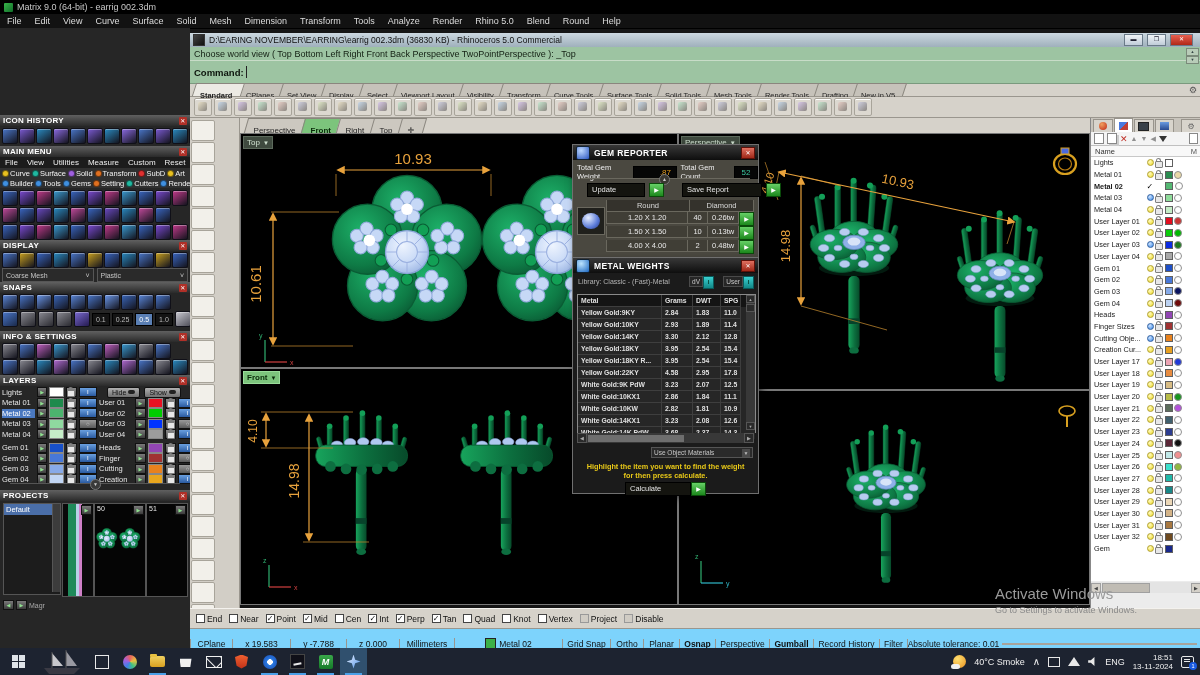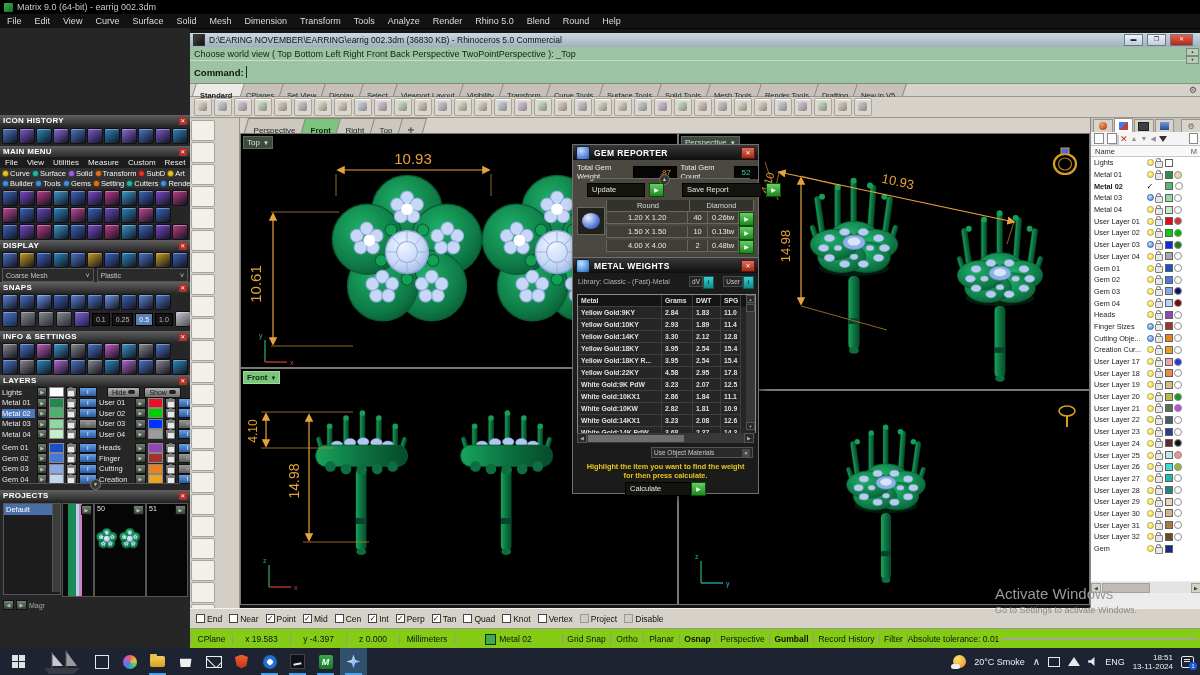--- a/index.html
+++ b/index.html
@@ -126,21 +126,21 @@
   .msbthumb{width:7px;height:34px;background:#707070;margin-top:1px;}
   .mhscroll{position:absolute;left:4px;top:175px;width:177px;height:10px;background:#383838;display:flex;align-items:center;}
   .mddl{position:absolute;right:5px;top:189px;width:102px;height:11px;background:#2a2a2a;border:1px solid #555;color:#c8c8c8;font-size:6.5px;display:flex;align-items:center;justify-content:space-between;padding:0 2px;box-sizing:border-box;}
   .mhint{position:absolute;left:0;top:205px;width:185px;text-align:center;color:#e8c818;font-size:7.3px;font-weight:bold;line-height:8.5px;}
   .mcalc{position:absolute;left:0;top:224px;width:185px;display:flex;justify-content:center;gap:0;}
   
   .osnapbar{left:0;top:575px;width:1010px;height:20px;background:#d6d2ca;border-top:1px solid #f4f2ee;display:flex;align-items:center;gap:7px;padding-left:6px;box-sizing:border-box;}
   .oitem{display:flex;align-items:center;gap:2px;font-size:8.5px;color:#111;}
   .cb{width:9px;height:9px;background:#fff;border:1px solid #444;font-size:8px;line-height:8px;text-align:center;color:#111;box-sizing:border-box;}
   .cb.flat{background:#d0ccc4;border-color:#999;}
-  .statusbar{left:0;top:595px;width:1010px;height:20px;background:#84cc16;border-top:1px solid #9a968e;display:flex;align-items:center;font-size:8.5px;color:#111;}
+  .statusbar{left:0;top:595px;width:1010px;height:20px;background:#7dd3fc;border-top:1px solid #9a968e;display:flex;align-items:flex-end;font-size:8.5px;color:#111;}
   .scell{border-left:1px solid #9a968e;display:flex;align-items:center;justify-content:center;gap:3px;padding:0 4px;box-sizing:border-box;white-space:nowrap;}
   .scell.b{font-weight:bold;}
   .scell .sw{width:9px;height:9px;border:1px solid #222;}
   .strack{flex:1;margin:4px 3px;background:#c6c2ba;border:1px solid #a8a49c;}
   
   .wmark{left:995px;top:585px;width:200px;color:#9a9a9a;z-index:40;pointer-events:none;}
   .wmark .l1{font-size:15px;}
   .wmark .l2{font-size:9px;color:#8a8a8a;margin-top:3px;}
   
   .taskbar{left:0;top:648px;width:1200px;height:27px;background:#1d2330;display:flex;align-items:center;z-index:60;}
@@ -1544,21 +1544,21 @@
         </span>
       </div>
     <div class="abs statusbar">
         <span class="scell" style="width: 42px;">
           <span>CPlane</span>
         </span>
         <span class="scell" style="width: 58px;">
           <span>x 19.583</span>
         </span>
         <span class="scell" style="width: 56px;">
-          <span>y -4.397</span>
+          <span>y -7.788</span>
         </span>
         <span class="scell" style="width: 53px;">
           <span>z 0.000</span>
         </span>
         <span class="scell" style="width: 55px;">
           <span>Millimeters</span>
         </span>
         <span class="scell" style="width: 108px;">
           <span class="sw" style="background: rgb(60, 176, 72);"></span>
           <span>Metal 02</span>
@@ -1648,21 +1648,21 @@
         </span>
         <span class="tbicon run">
           <span style="width:14px;height:14px;background:linear-gradient(#3aa84a,#157a28);border-radius:2px;display:flex;align-items:center;justify-content:center;color:#fff;font-size:9px;font-style:italic;font-weight:bold">M</span>
         </span>
         <span class="tbicon run activeapp">
           <span style="width:14px;height:14px;background:linear-gradient(135deg,#e8f0ff,#4a90e8);clip-path:polygon(50% 0,62% 38%,100% 50%,62% 62%,50% 100%,38% 62%,0 50%,38% 38%);display:block"></span>
         </span>
       </div>
     <div class="tray">
       <span class="sun"></span>
-      <span>20°C Smoke</span>
+      <span>40°C Smoke</span>
       <span style="font-size:10px">∧</span>
       <span style="width:10px;height:8px;border:1px solid #e8e8e8"></span>
       <span style="width:0;height:0;border-left:6px solid transparent;border-right:6px solid transparent;border-bottom:9px solid #e8e8e8"></span>
       <span style="width:9px;height:9px;background:#e8e8e8;clip-path:polygon(0 35%,30% 35%,70% 0,70% 100%,30% 65%,0 65%)"></span>
       <span>ENG</span>
       <span class="clock">
         <div>18:51</div>
           <div>13-11-2024</div>
       </span>
       <span class="noti">

